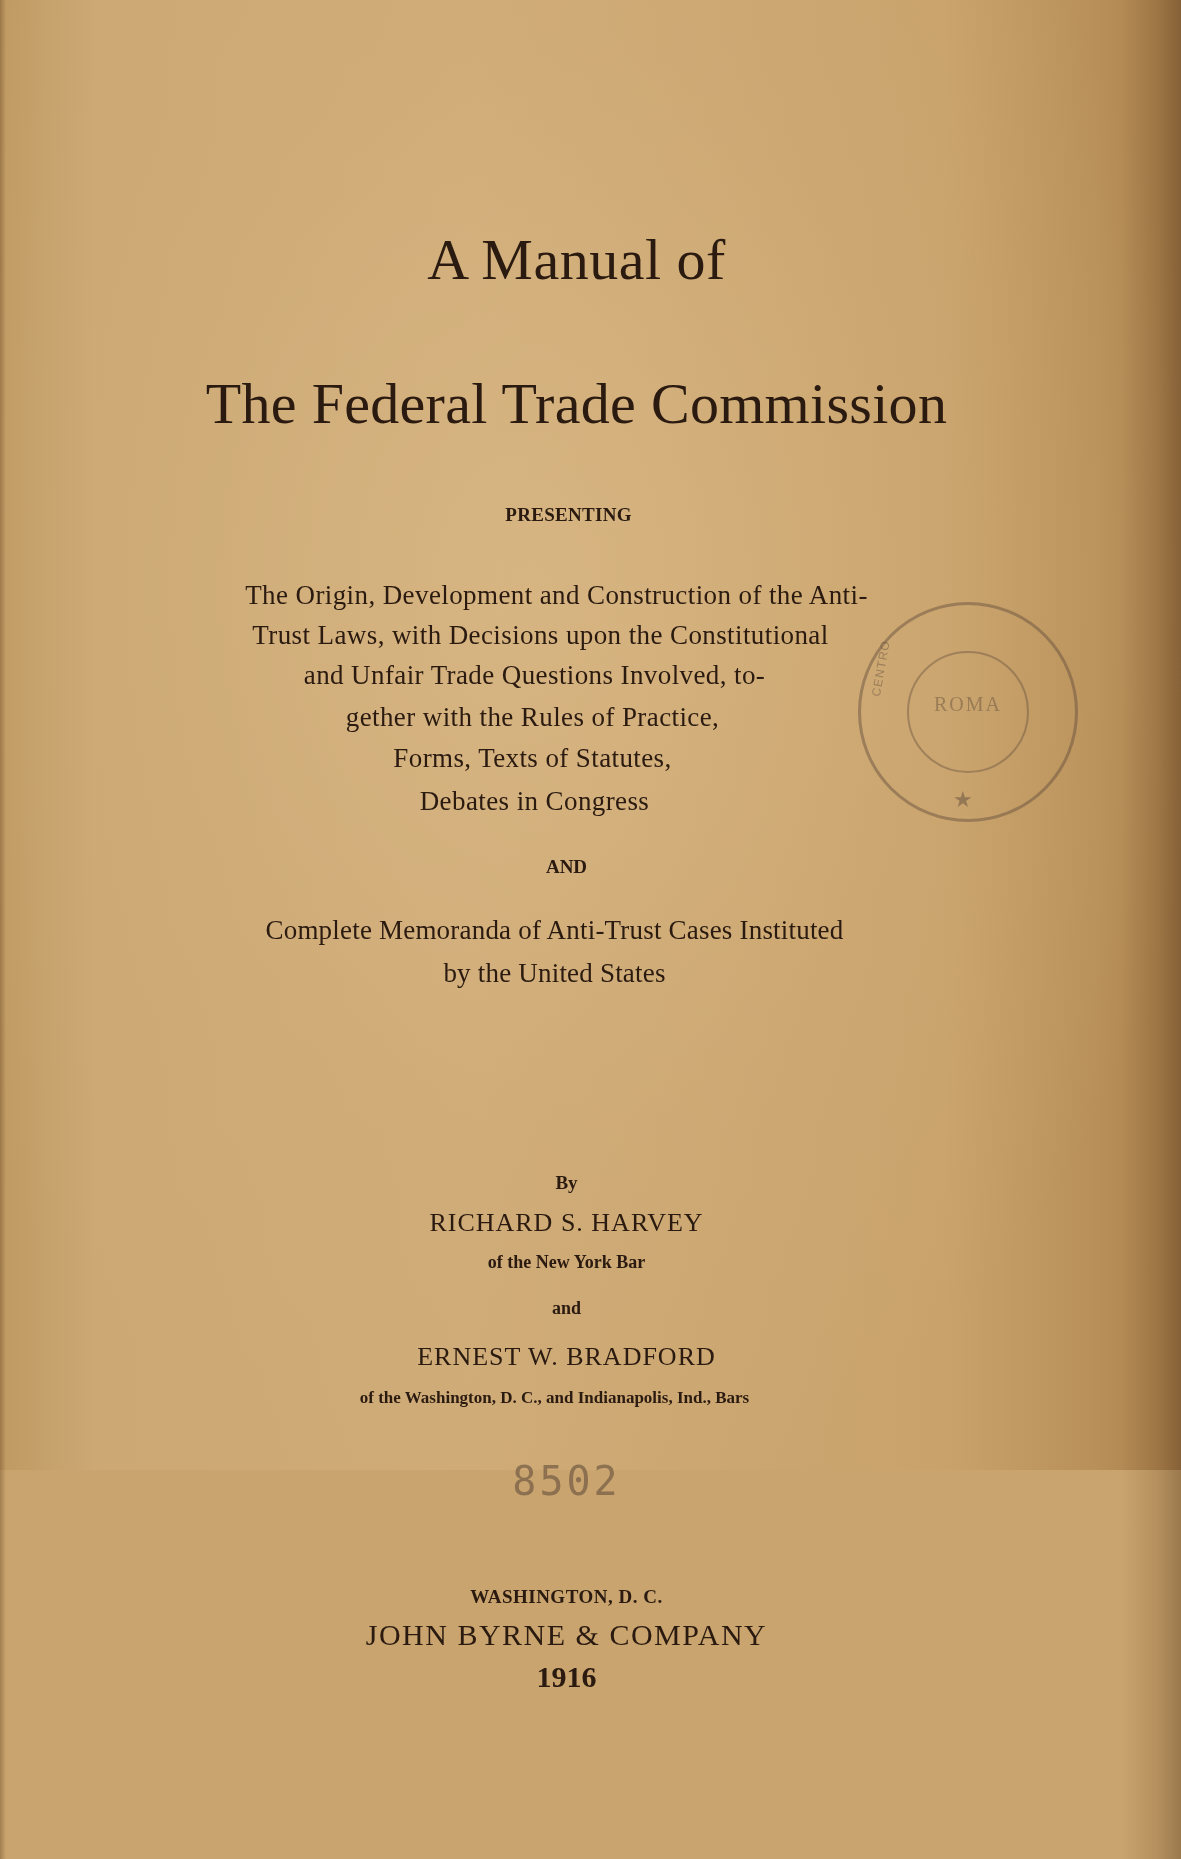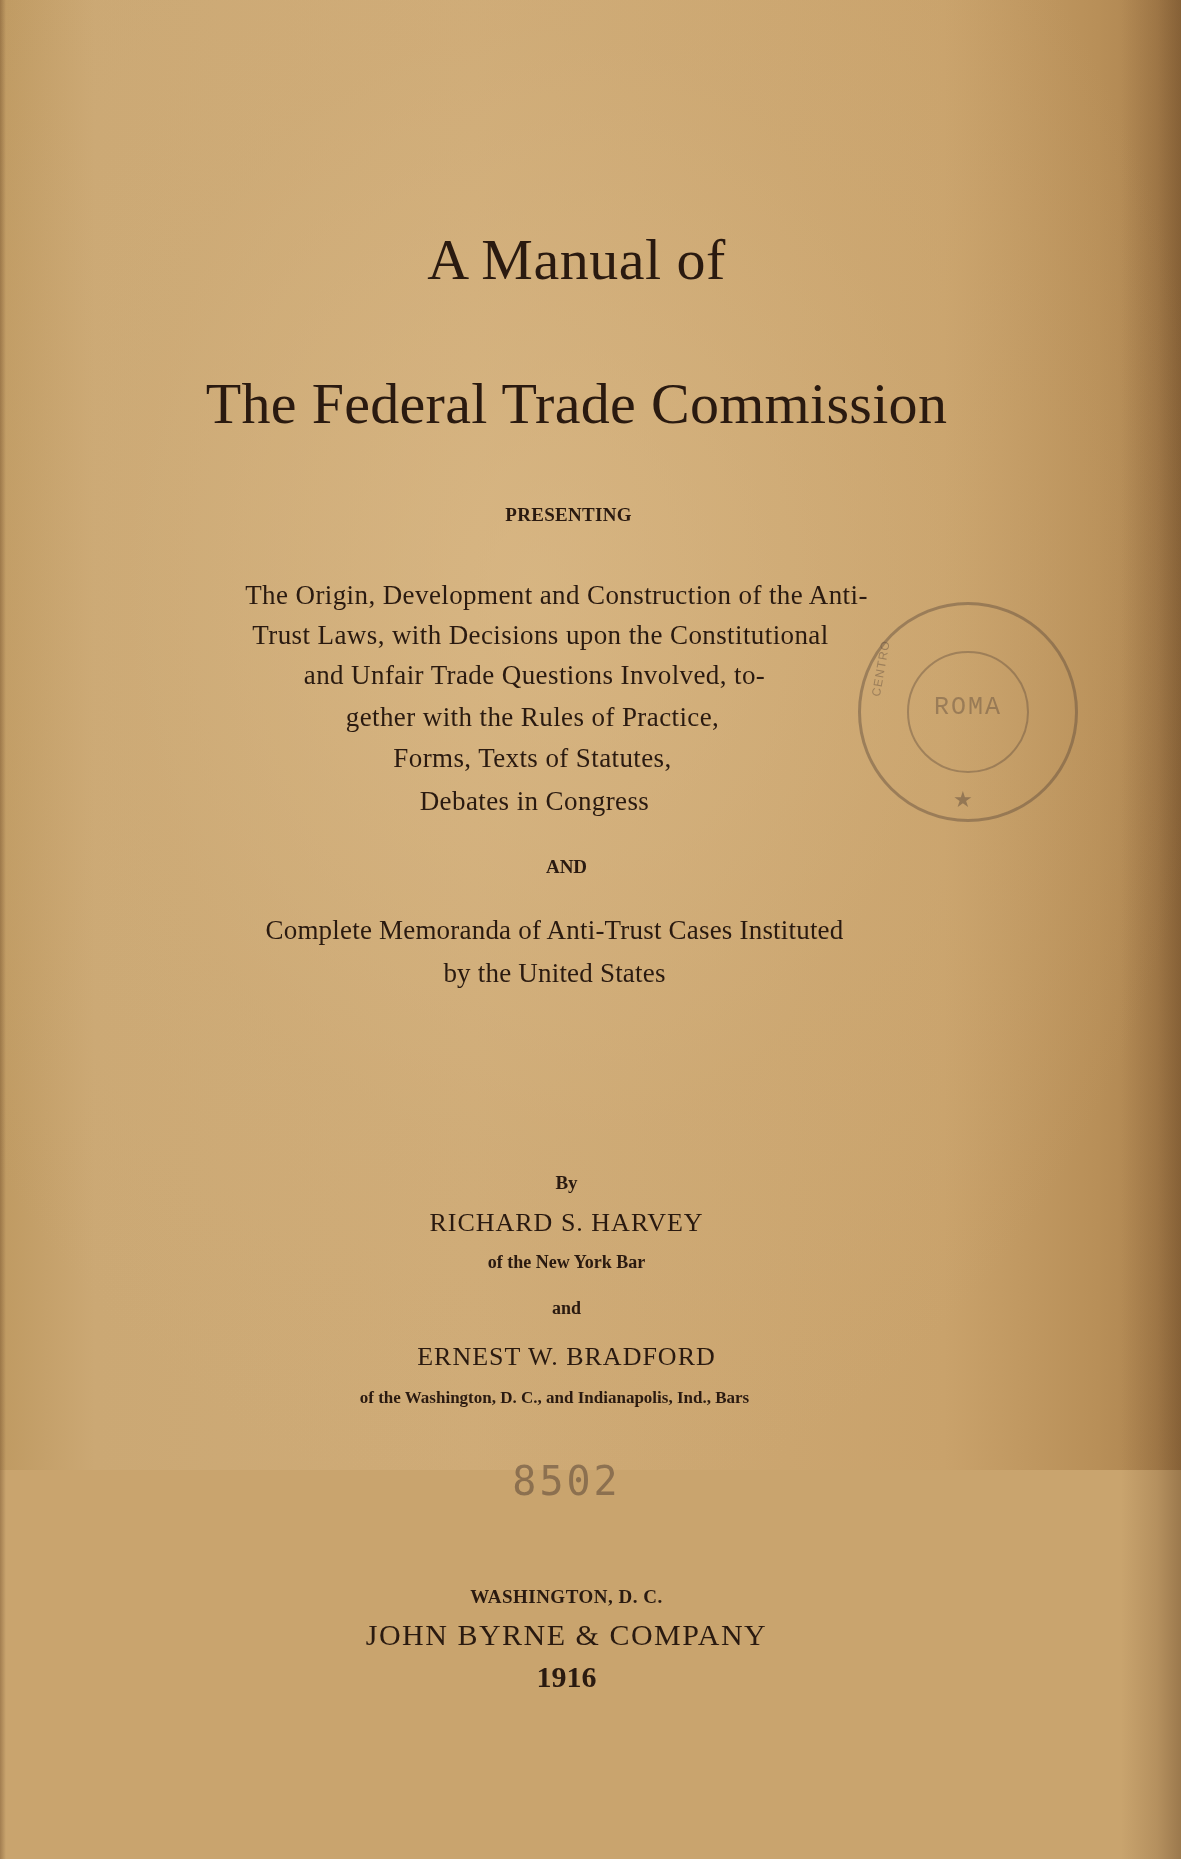--- a/index.html
+++ b/index.html
@@ -162,22 +162,22 @@
       height: 122px;
       border-radius: 50%;
       border: 2px solid rgba(95,75,60,0.4);
       box-sizing: border-box;
     }
     .stamp-text {
       position: absolute;
       left: 0; width: 100%;
       top: 40px;
       text-align: center;
-      font-family: Liberation Mono, monospace;
-      font-size: 25px;
+      font-family: Liberation Serif, serif;
+      font-size: 20px;
       color: rgba(95,75,60,0.45);
       letter-spacing: 2px;
     }
     .stamp-star {
       position: absolute;
       left: 92px;
       top: 182px;
       font-size: 22px;
       color: rgba(95,75,60,0.5);
       font-family: "DejaVu Sans", sans-serif;

